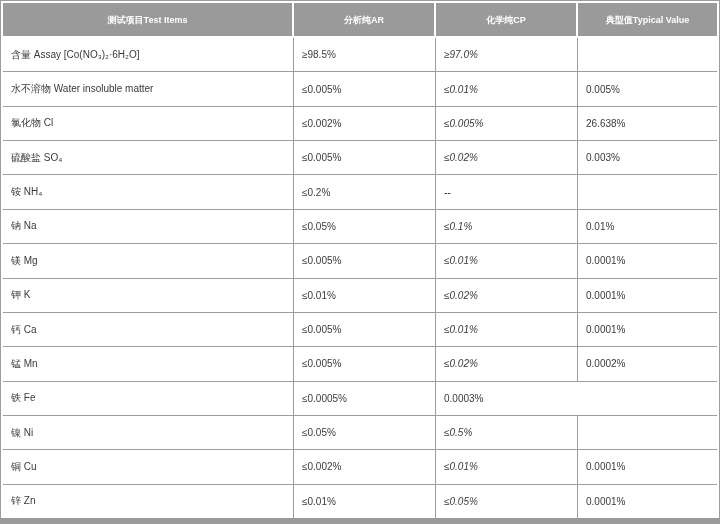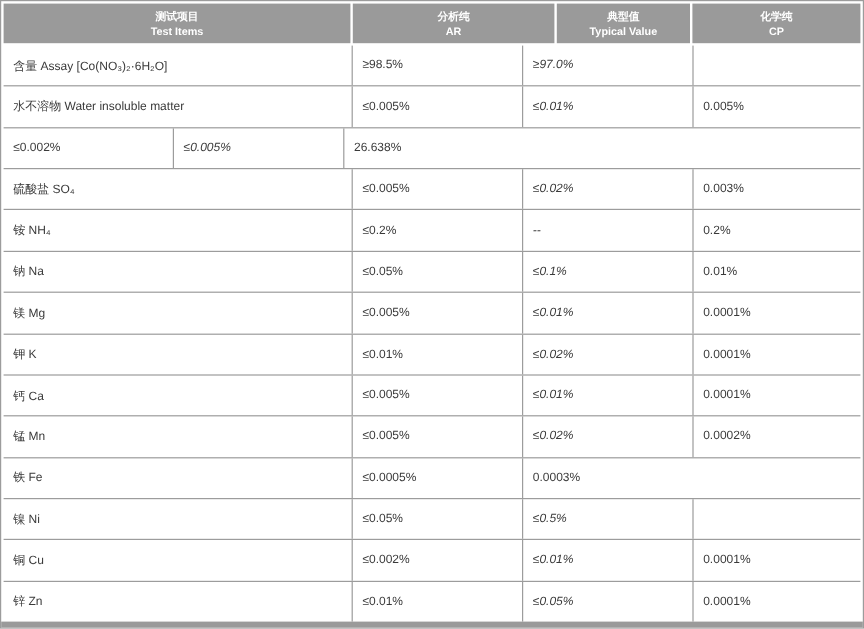--- a/index.html
+++ b/index.html
@@ -18,26 +18,26 @@
     background:#ffffff;
     display:flex;flex-direction:column;
     padding:2px 2px 0 2px;
   }
 
   
   .header-row{flex:0 0 33px;display:flex;gap:2px;margin-bottom:2px;}
   .hcell{
     background:var(--header-bg);
     color:var(--header-text);
-    display:flex;flex-direction:column;align-items:center;justify-content:center;
+    display:flex;flex-direction:row;align-items:center;justify-content:center;
     font-size:9px;font-weight:bold;line-height:12px;
     text-align:center;
   }
   .hcol1{width:289px;}
-  .hcol2{width:168px;}
+  .hcol2{width:140px;}
   .hcol3{width:140px;}
   .hcol4{flex:1;}
 
   
   .tbody{flex:1;display:flex;flex-direction:column;}
   .row{flex:1;display:flex;border-bottom:1px solid var(--grid-line);}
   .row:last-child{border-bottom:none;}
   .cell{
     box-sizing:border-box;
     display:flex;align-items:center;
@@ -65,58 +65,58 @@
 
   <div class="header-row">
     <div class="hcell hcol1">
       <div>测试项目</div>
       <div>Test Items</div>
     </div>
     <div class="hcell hcol2">
       <div>分析纯</div>
       <div>AR</div>
     </div>
+    <div class="hcell hcol3">
+      <div>化学纯</div>
+      <div>CP</div>
+    </div>
     <div class="hcell hcol4">
       <div>典型值</div>
       <div>Typical Value</div>
-    </div>
-    <div class="hcell hcol3">
-      <div>化学纯</div>
-      <div>CP</div>
     </div>
   </div>
 
   <div class="tbody" id="table-body">
       <div class="row">
     <div class="cell bcol1">含量 Assay [Co(NO₃)₂·6H₂O]</div>
     <div class="cell bcol2">≥98.5%</div>
     <div class="cell bcol3">≥97.0%</div>
   </div>
       <div class="row">
     <div class="cell bcol1">水不溶物 Water insoluble matter</div>
     <div class="cell bcol2">≤0.005%</div>
     <div class="cell bcol3">≤0.01%</div>
     <div class="cell bcol4">0.005%</div>
   </div>
       <div class="row">
+    <div class="cell bcol1">氯化物 Cl</div>
     <div class="cell bcol2">≤0.002%</div>
     <div class="cell bcol3">≤0.005%</div>
     <div class="cell bcol4">26.638%</div>
   </div>
       <div class="row">
     <div class="cell bcol1">硫酸盐 SO₄</div>
     <div class="cell bcol2">≤0.005%</div>
     <div class="cell bcol3">≤0.02%</div>
     <div class="cell bcol4">0.003%</div>
   </div>
       <div class="row">
     <div class="cell bcol1">铵 NH₄</div>
     <div class="cell bcol2">≤0.2%</div>
     <div class="cell bcol3">--</div>
-    <div class="cell bcol4">0.2%</div>
   </div>
       <div class="row">
     <div class="cell bcol1">钠 Na</div>
     <div class="cell bcol2">≤0.05%</div>
     <div class="cell bcol3">≤0.1%</div>
     <div class="cell bcol4">0.01%</div>
   </div>
       <div class="row">
     <div class="cell bcol1">镁 Mg</div>
     <div class="cell bcol2">≤0.005%</div>

